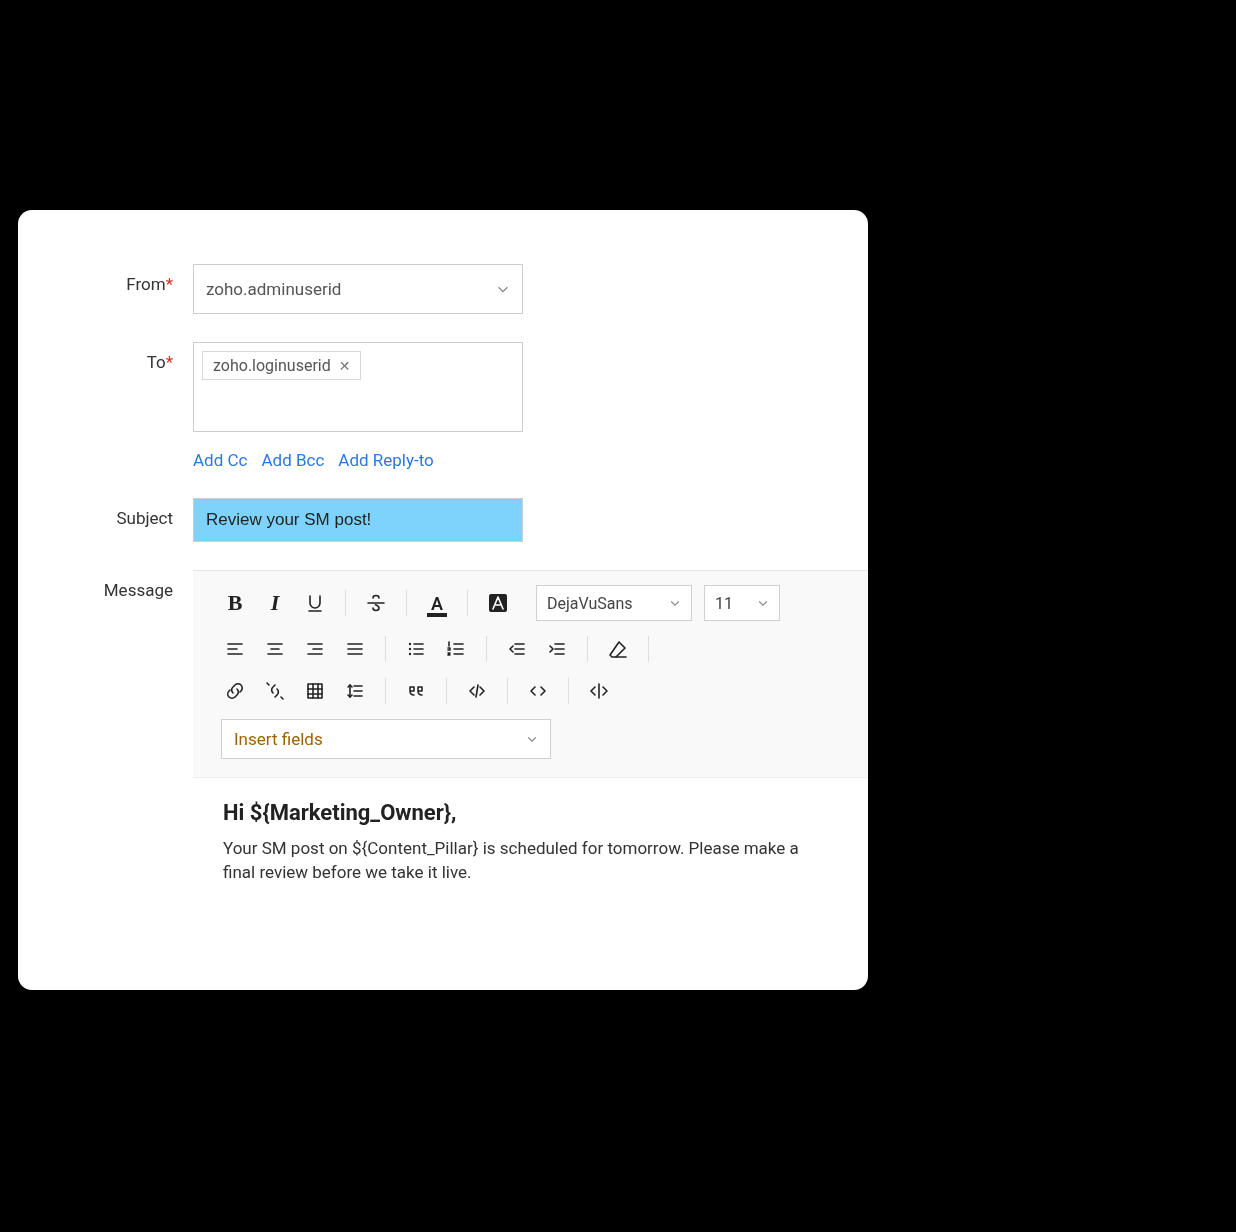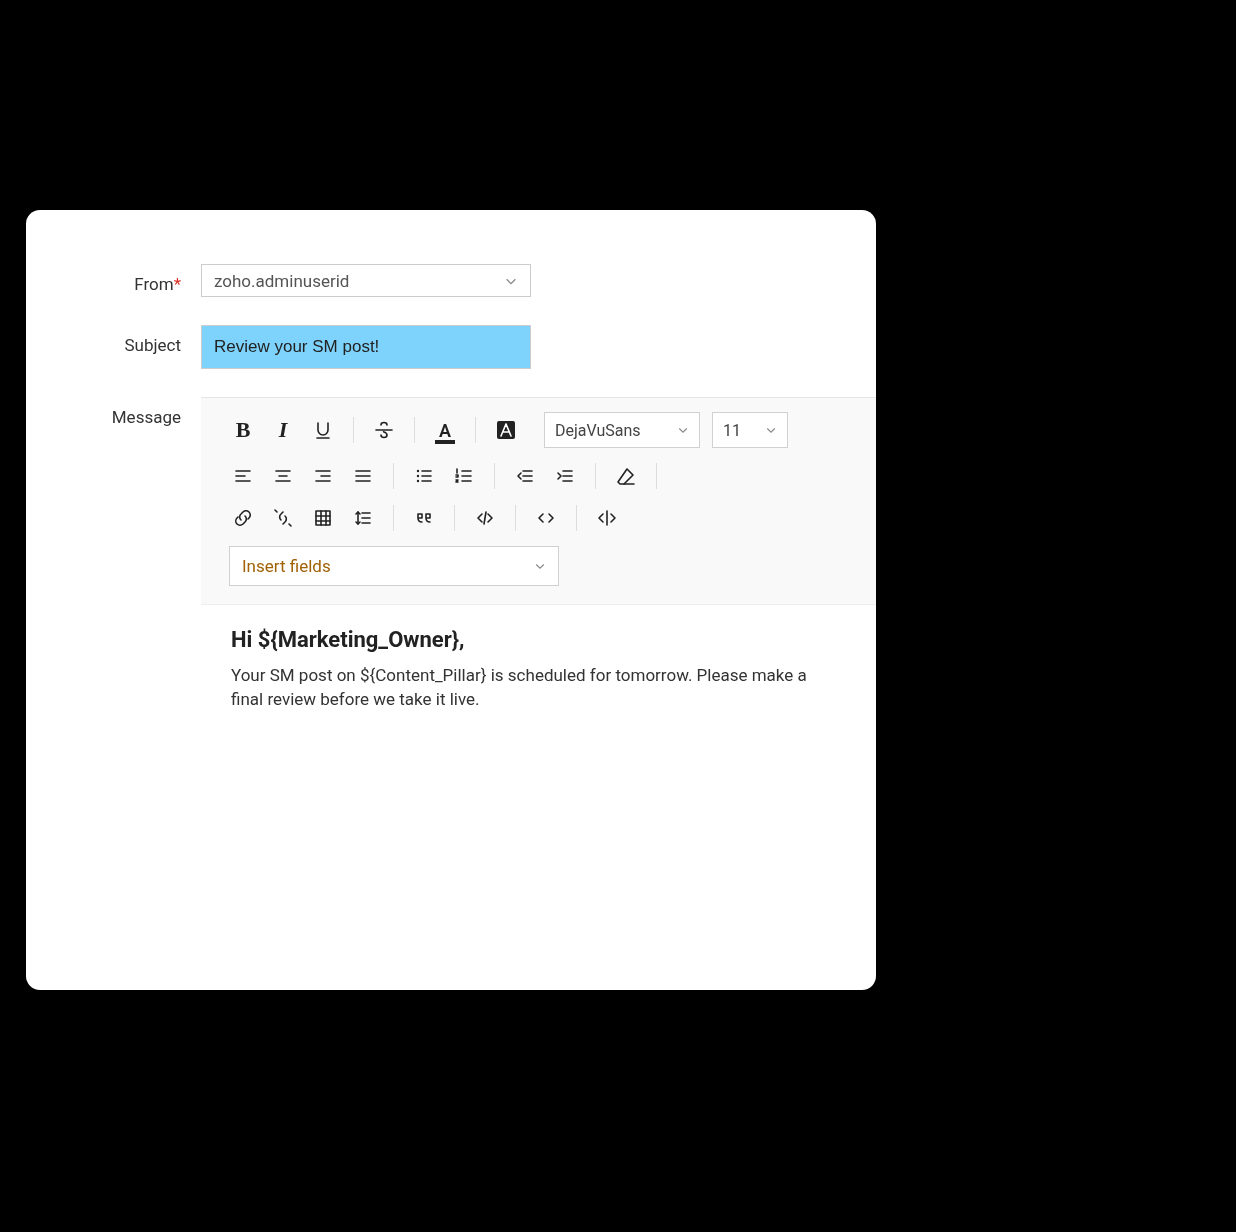--- a/index.html
+++ b/index.html
@@ -5,21 +5,21 @@
   * { box-sizing: border-box; margin: 0; padding: 0; }
   body {
     background: #000;
     width: 1236px;
     height: 1232px;
     font-family: -apple-system, "Segoe UI", Roboto, Arial, sans-serif;
     position: relative;
   }
   .panel {
     position: absolute;
-    left: 26px;
+    left: 18px;
     top: 210px;
     width: 850px;
     height: 780px;
     background: #fff;
     border-radius: 14px;
     box-shadow: 0 6px 24px rgba(0,0,0,.5);
     overflow: hidden;
     padding: 54px 0 0 0;
   }
   .row {
@@ -33,21 +33,21 @@
     padding-right: 20px;
     padding-top: 10px;
     font-size: 17px;
     color: #333;
   }
   .req { color: #d93025; }
   .field-col { flex: 1; padding-right: 30px; }
   .row-msg .field-col { padding-right: 0; }
   .select {
     width: 330px;
-    height: 33px;
+    height: 50px;
     border: 1px solid #ccc;
     display: flex;
     align-items: center;
     padding: 0 12px;
     justify-content: space-between;
     background: #fff;
     cursor: pointer;
   }
   .select span { color: #555; font-size: 17px; }
   .chev-down {
@@ -190,20 +190,38 @@
     <div class="field-col">
       <div class="select">
         <span>zoho.adminuserid</span>
         <svg class="chev-down" viewBox="0 0 16 16">
             <polyline points="3,6 8,11 13,6"></polyline>
           </svg>
       </div>
     </div>
   </div>
 
+  <div class="row">
+    <div class="label-col">
+      <span>To</span><span class="req">*</span>
+    </div>
+    <div class="field-col">
+      <div class="tag-box">
+        <div class="chip">
+          <span>zoho.loginuserid</span>
+          <span class="chip-x">✕</span>
+        </div>
+      </div>
+      <div class="links">
+        <a>Add Cc</a>
+        <a>Add Bcc</a>
+        <a>Add Reply-to</a>
+      </div>
+    </div>
+  </div>
 
   <div class="row">
     <div class="label-col">Subject</div>
     <div class="field-col">
       <input class="text-input" value="Review your SM post!" style="">
     </div>
   </div>
 
   <div class="row row-msg">
     <div class="label-col">Message</div>

